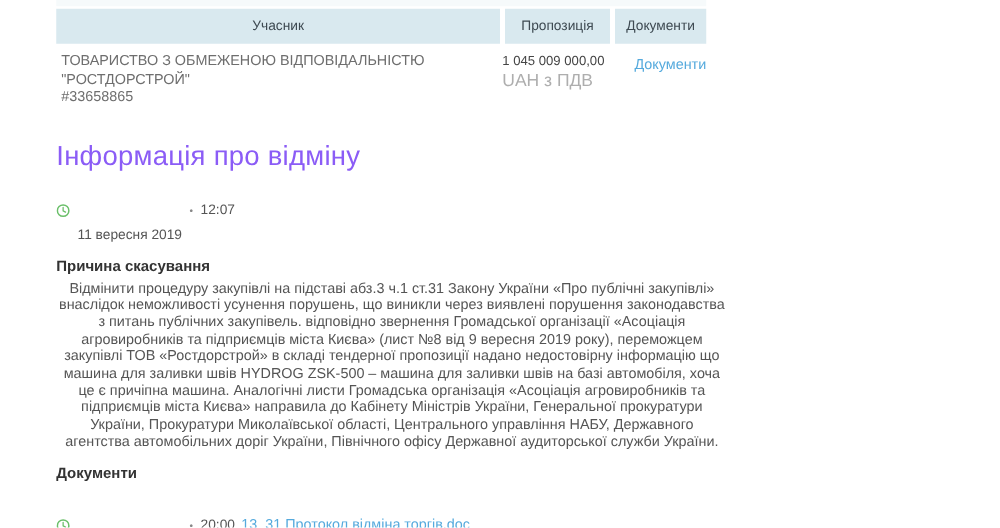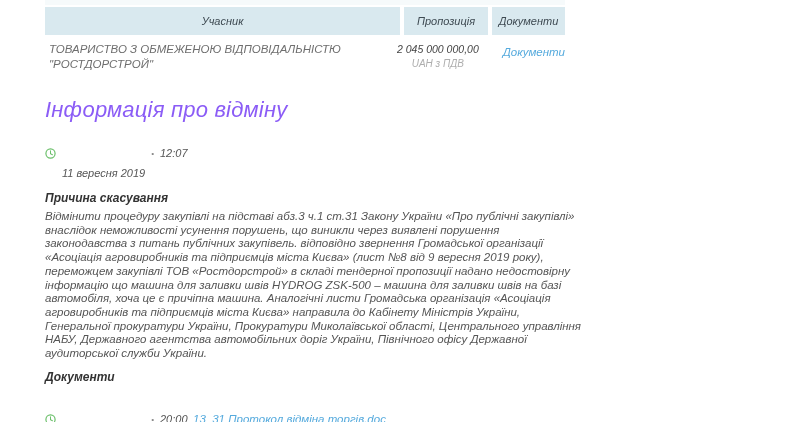--- a/index.html
+++ b/index.html
@@ -2,21 +2,21 @@
 <html><head>
 <meta charset="utf-8">
 <style>
   * { box-sizing: border-box; margin: 0; padding: 0; }
   html, body { width: 800px; height: 422px; background: #ffffff; }
   body {
     font-family: "Liberation Sans", "DejaVu Sans", sans-serif;
     color: #555;
     overflow: hidden;
   }
-  .page { position: relative; width: 800px; height: 422px; font-style: italic; }
+  .page { position: relative; width: 800px; height: 422px; }
 
   
   .top-strip {
     margin: 0 0 2px 45px;
     width: 520px; height: 5px;
     background: #f6fafb;
   }
   .tbl-header {
     margin-left: 45px; width: 520px;
     display: flex; gap: 4px; height: 28px;
@@ -34,21 +34,21 @@
     margin-left: 45px; width: 520px;
     display: flex; gap: 20px; padding-top: 7px;
   }
   .tbl-row .rcell.c1 { width: 355px; padding-left: 4px; }
   .tbl-row .rcell.c2 { width: 84px; }
   .tbl-row .rcell.c3 { flex: 1; padding-left: 4px; }
   .participant-name, .participant-id {
     font-size: 11.5px; line-height: 14.5px; color: #6e6e6e;
   }
   .amount { font-size: 10.5px; line-height: 14.5px; color: #454545; white-space: nowrap; }
-  .amount-currency { font-size: 10px; line-height: 14px; color: #aeaeae; white-space: nowrap; text-align: center; }
+  .amount-currency { font-size: 14px; line-height: 14px; color: #aeaeae; white-space: nowrap; }
   a.link {
     color: #55aadd; text-decoration: none; font-size: 11.5px; cursor: pointer;
   }
 
   
   .page-title {
     margin: 26px 0 0 45px;
     font-size: 22px; font-weight: 400; color: #8b5cf6;
     letter-spacing: 0.2px;
   }
@@ -60,21 +60,21 @@
     margin: 4px 0 0 45px;
     display: flex; align-items: center;
     font-size: 11px; color: #555; line-height: 13px;
   }
   .clock-icon { flex: 0 0 auto; display: inline-flex; }
   .date-text { margin-left: 6px; margin-top: 40px; }
   .dot-sep { margin: 0 6px; font-size: 8px; color: #888; }
   .reason-text {
     margin: 5px 0 0 45px;
     width: 537px;
-    font-size: 11.5px; line-height: 13.7px; color: #555;
+    font-size: 11.5px; line-height: 13.7px; color: #555; text-align: center;
   }
   .section-label.reason { margin-top: 11px; }
   .section-label.docs { margin-top: 9px; }
 
   .doc-row {
     margin-left: 45px; margin-top: 15px;
     display: flex; align-items: center;
     font-size: 11px; color: #555; line-height: 13px;
   }
   .doc-row.first { margin-top: 9px; }
@@ -89,23 +89,24 @@
 
   <div class="tbl-header">
     <div class="hcell c1">Учасник</div>
     <div class="hcell c2">Пропозиція</div>
     <div class="hcell c3">Документи</div>
   </div>
 
   <div class="tbl-row">
     <div class="rcell c1">
       <div class="participant-name">ТОВАРИСТВО З ОБМЕЖЕНОЮ ВІДПОВІДАЛЬНІСТЮ "РОСТДОРСТРОЙ"</div>
+      <div class="participant-id">#33658865</div>
     </div>
     <div class="rcell c2">
-      <div class="amount">2 045 000 000,00</div>
+      <div class="amount">1 045 009 000,00</div>
       <div class="amount-currency">UAH з ПДВ</div>
     </div>
     <div class="rcell c3">
       <a class="link">Документи</a>
     </div>
   </div>
 
   <h1 class="page-title">Інформація про відміну</h1>
 
 

